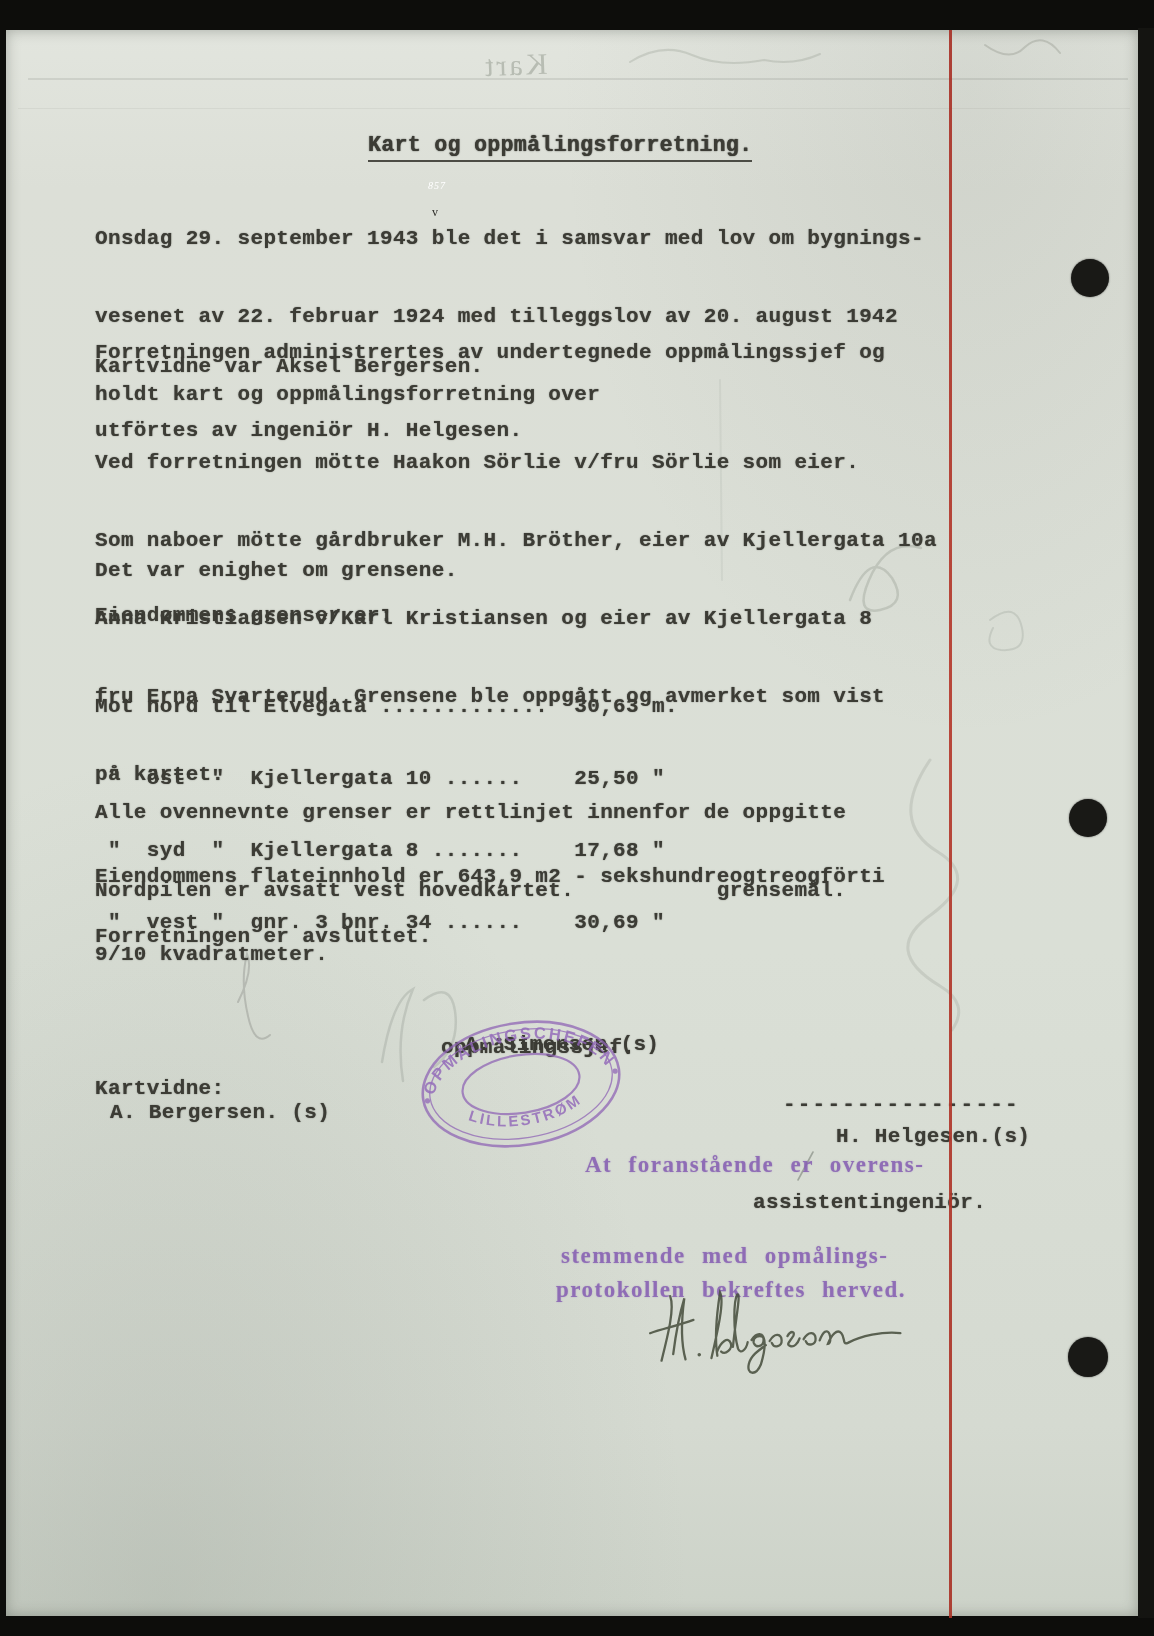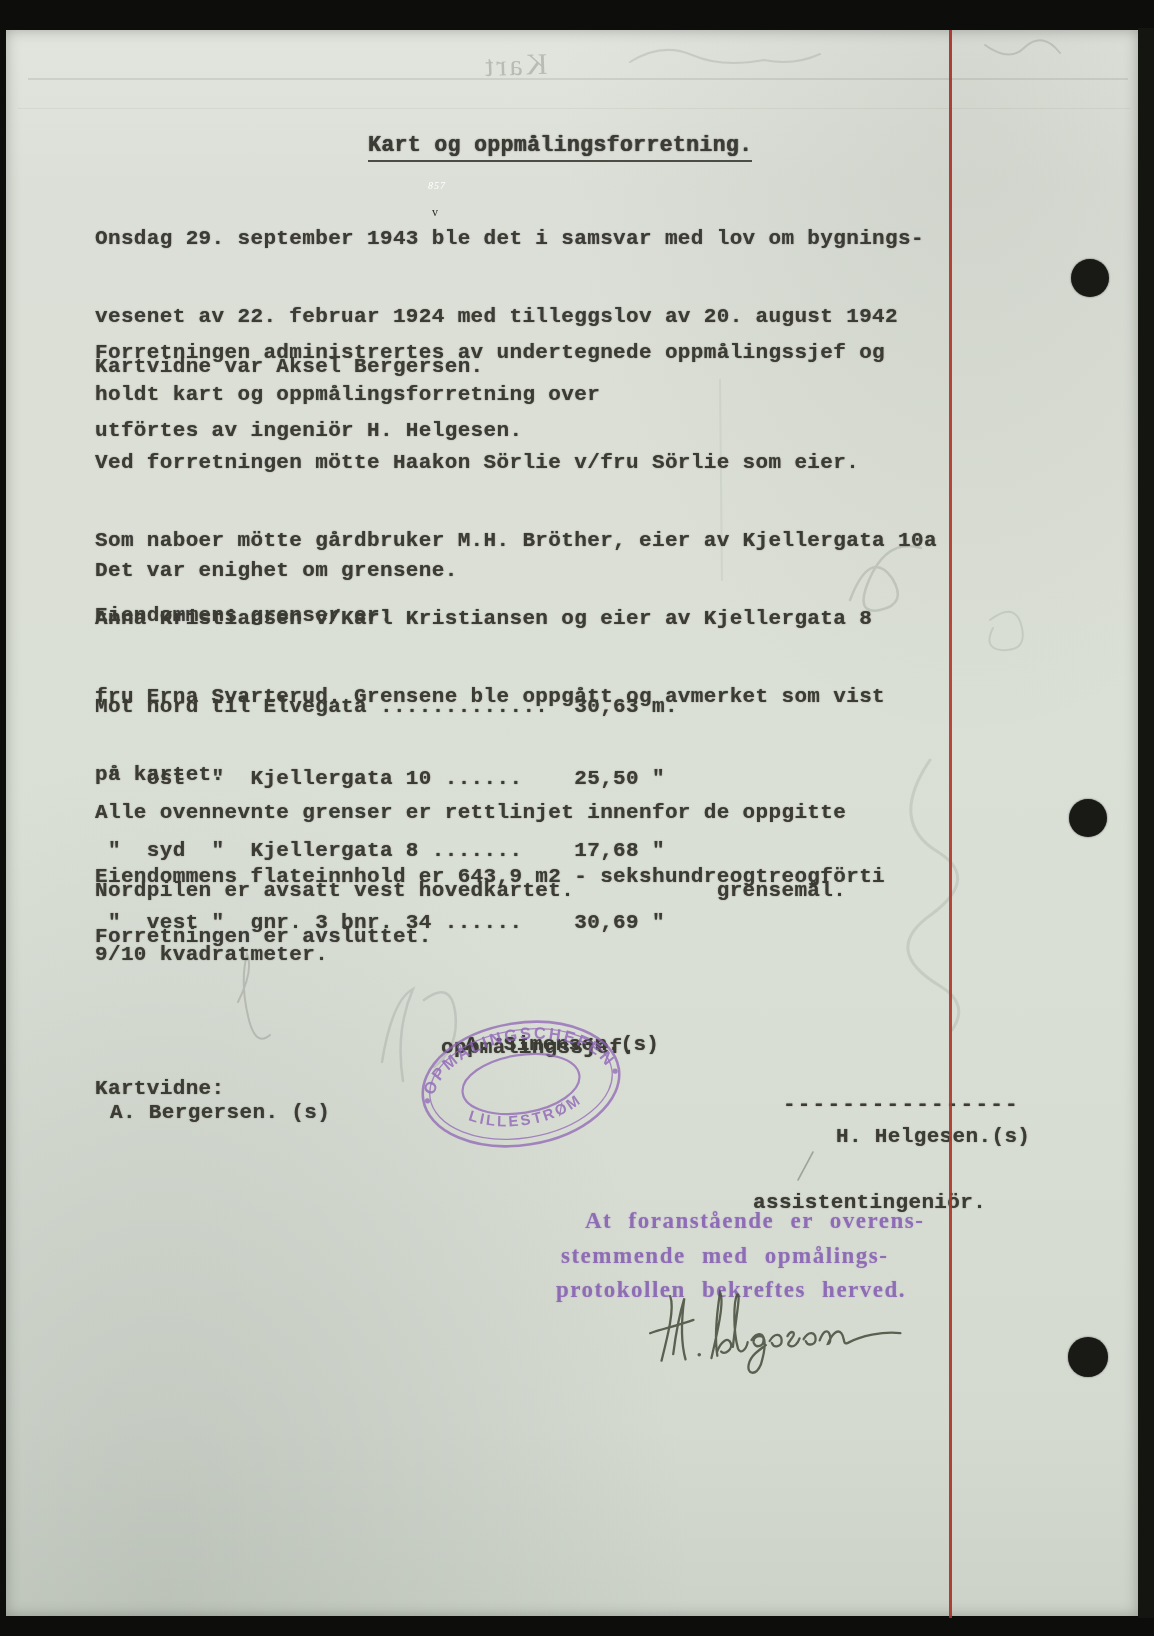--- a/index.html
+++ b/index.html
@@ -140,21 +140,21 @@
       <path id="stampArcBottom" d="M 38,84 A 82,48 0 0 0 194,84" fill="none"></path>
       <text font-family="Liberation Sans, sans-serif" font-size="16.5" font-weight="700" letter-spacing="2.5" fill="#8f64b8" opacity="0.9">
         <textPath href="#stampArcTop" startOffset="50%" text-anchor="middle">OPMÅLINGSCHEFEN</textPath>
       </text>
       <text font-family="Liberation Sans, sans-serif" font-size="15" font-weight="700" letter-spacing="2.5" fill="#8f64b8" opacity="0.9">
         <textPath href="#stampArcBottom" startOffset="50%" text-anchor="middle">LILLESTRØM</textPath>
       </text>
     </svg>
   </div>
 
-  <div class="purple" style="left:585px; top:1208px;">At foranstående er overens-</div>
+  <div class="purple" style="left:585px; top:1152px;">At foranstående er overens-</div>
   <div class="purple" style="left:561px; top:1243px;">stemmende med opmålings-</div>
   <div class="purple" style="left:556px; top:1277px;">protokollen bekreftes herved.</div>
 
   <div class="sigscript" title="H. Helgesen">
     <svg width="300" height="100" viewBox="0 0 300 100">
       <g fill="none" stroke="#49503f" stroke-width="2.3" stroke-linecap="round" opacity="0.88">
         <path d="M22,76 C30,50 38,24 34,12"></path>
         <path d="M34,70 C38,48 44,26 48,15 C44,36 42,58 46,76"></path>
         <path d="M12,48 C26,44 40,42 56,37"></path>
         <circle cx="60" cy="72" r="1.8" fill="#49503f" stroke="none"></circle>

